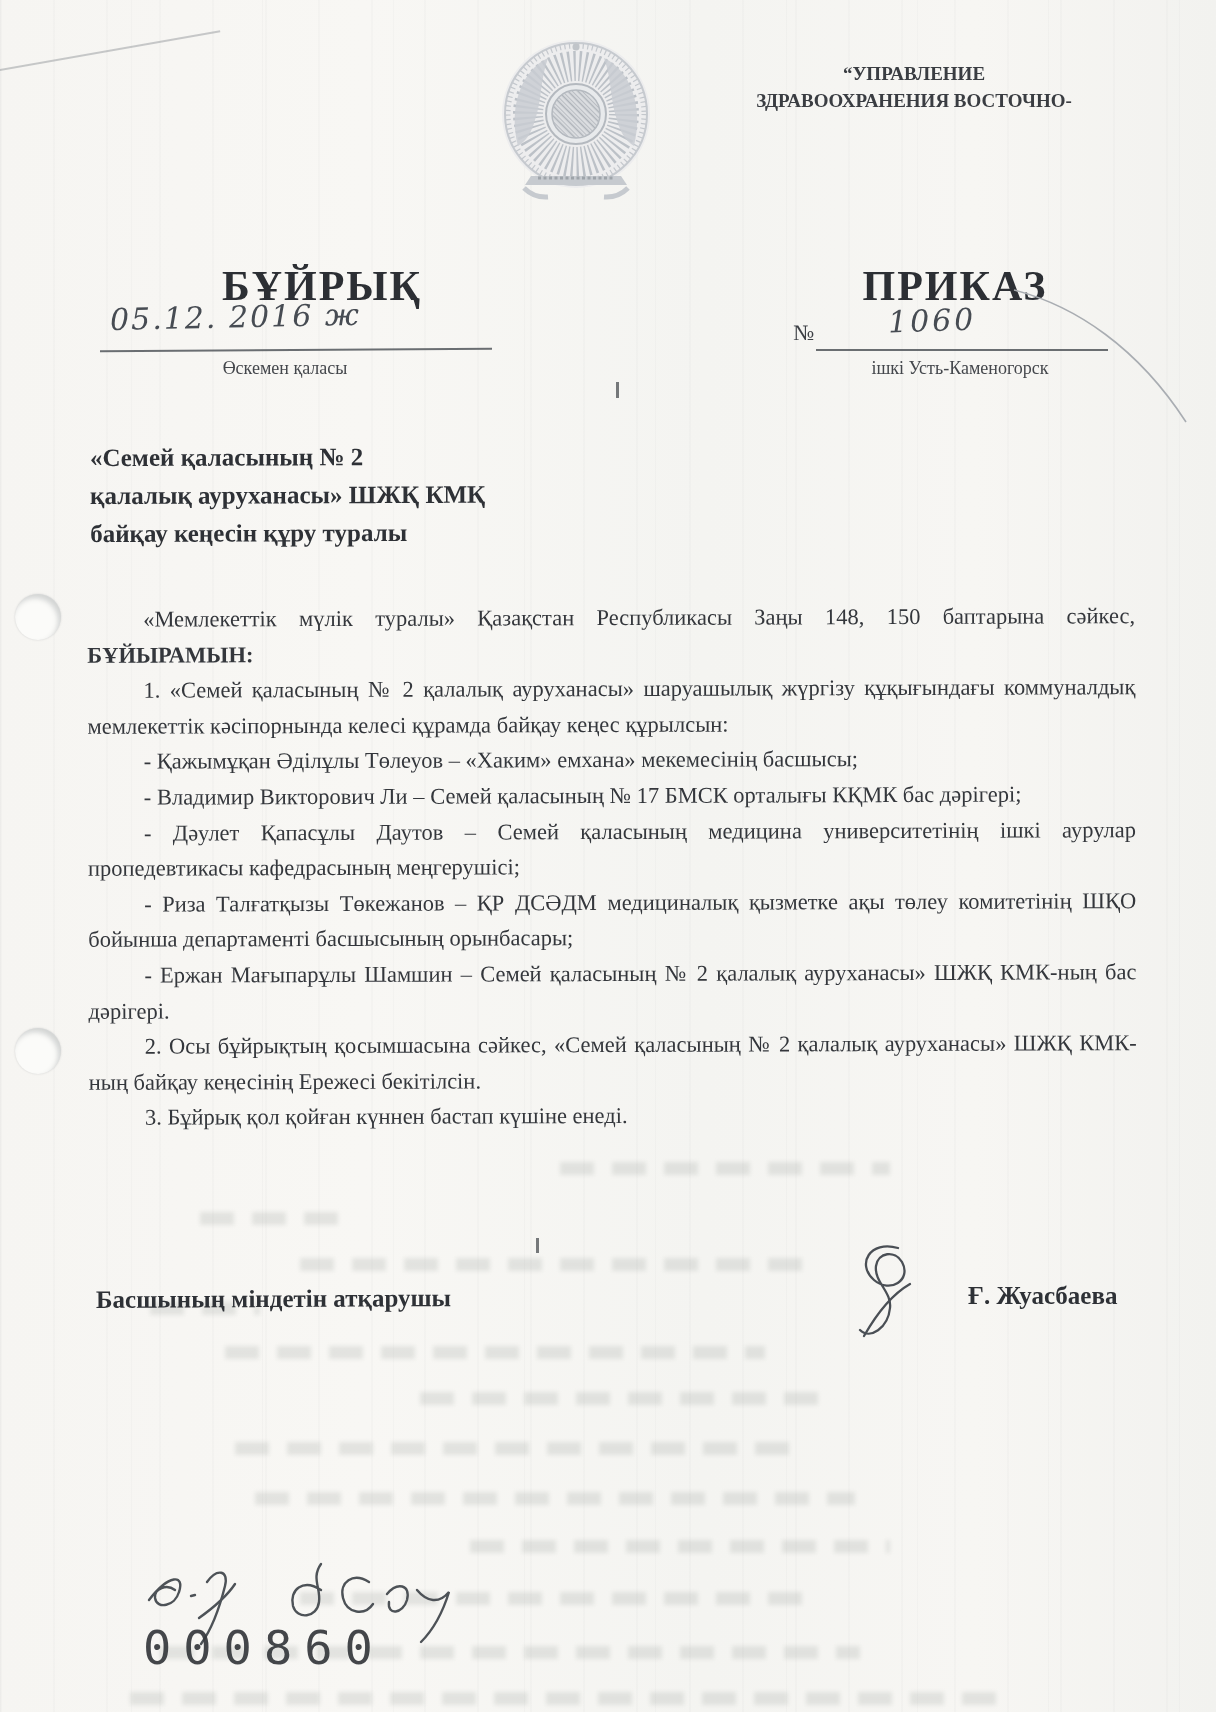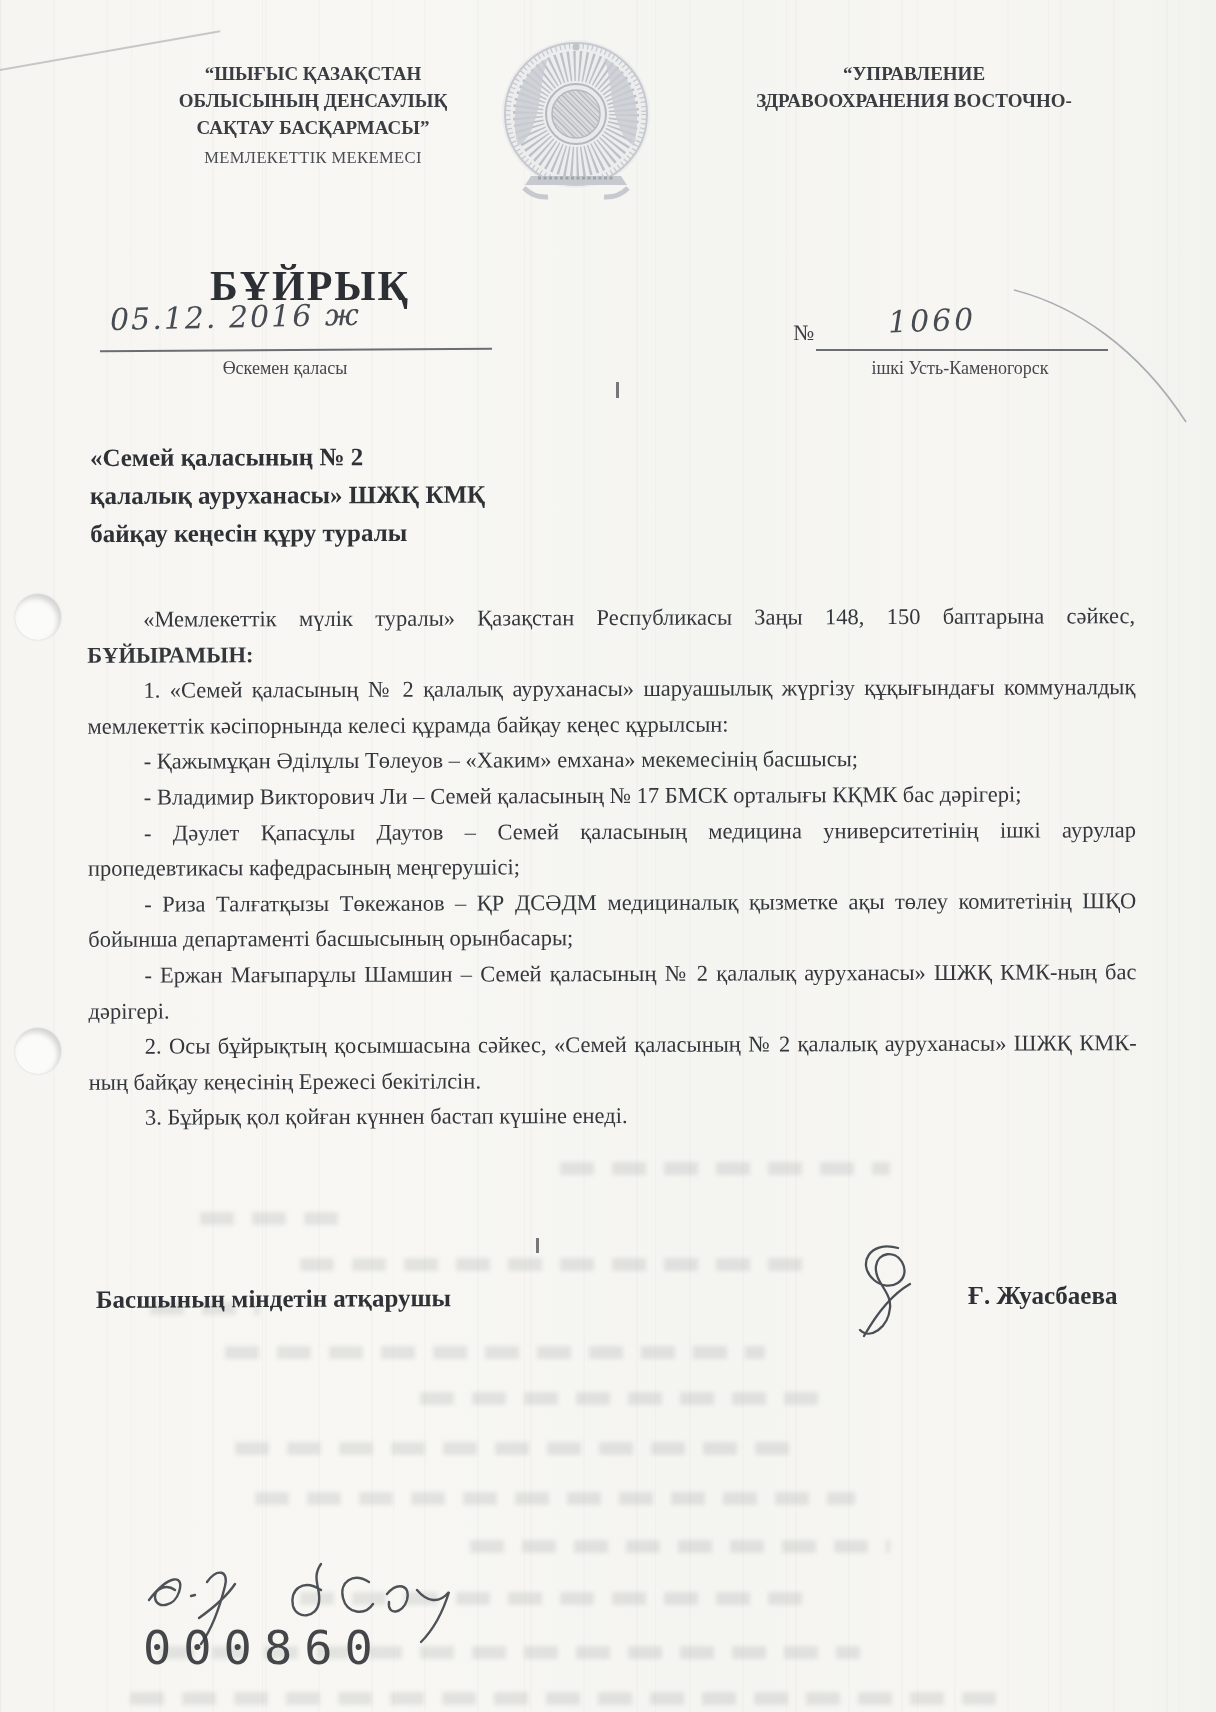--- a/index.html
+++ b/index.html
@@ -40,26 +40,20 @@
 <body>
 
 <div id="page">
 
   <div class="fold"></div>
   <div class="hole" style="left:15px;top:594px;"></div>
   <div class="hole" style="left:15px;top:1028px;"></div>
   <div class="tick" style="left:616px;top:382px;height:16px;"></div>
   <div class="tick" style="left:536px;top:1238px;height:15px;"></div>
 
-  <div class="abs org center" style="left:148px;top:60px;width:330px;">
-    <div>“ШЫҒЫС ҚАЗАҚСТАН</div>
-    <div>ОБЛЫСЫНЫҢ ДЕНСАУЛЫҚ</div>
-    <div>САҚТАУ БАСҚАРМАСЫ”</div>
-    <div class="sub">МЕМЛЕКЕТТІК МЕКЕМЕСІ</div>
-  </div>
 
   <div class="abs" style="left:487px;top:30px;">
     <svg width="178" height="178" viewBox="0 0 178 178">
       <defs>
         <pattern id="xh" width="7" height="7" patternUnits="userSpaceOnUse" patternTransform="rotate(45)">
           <rect width="7" height="7" fill="#dcdee1"></rect>
           <path d="M0 0H7M0 3.5H7" stroke="#aeb3b9" stroke-width="1.3"></path>
         </pattern>
       </defs>
       <g transform="translate(89,84)">
@@ -77,21 +71,22 @@
         <path d="M-52,74 q10,10 24,9 M52,74 q-10,10 -24,9" stroke="#c6cacf" stroke-width="5" fill="none"></path>
       </g>
     </svg>
   </div>
 
   <div class="abs org center" style="left:688px;top:60px;width:452px;">
     <div>“УПРАВЛЕНИЕ</div>
     <div>ЗДРАВООХРАНЕНИЯ ВОСТОЧНО-</div>
   </div>
 
-  <div class="abs big-title center" style="left:140px;top:262px;width:340px;">БҰЙРЫҚ</div>
+  <div class="abs big-title center" style="left:152px;top:262px;width:340px;">БҰЙРЫҚ</div>
+  <div class="abs big-title center" style="left:800px;top:262px;width:310px;">ПРИКАЗ</div>
 
   <svg class="abs" style="left:1000px;top:272px;" width="200" height="160" viewBox="0 0 200 160">
     <path d="M14,18 C76,34 138,76 186,150" stroke="#a9adb2" stroke-width="1.6" fill="none"></path>
   </svg>
 
   <div class="abs script" style="left:110px;top:298px;width:380px;font-size:30px;letter-spacing:2px;transform:rotate(-1.2deg);">05.12. 2016 ж</div>
   <div class="abs rule" style="left:100px;top:349px;width:392px;transform:rotate(-0.4deg);"></div>
   <div class="abs small-place center" style="left:120px;top:358px;width:330px;">Өскемен қаласы</div>
 
   <div class="abs" style="left:793px;top:320px;font-size:22px;color:#3c3f44;">№</div>

